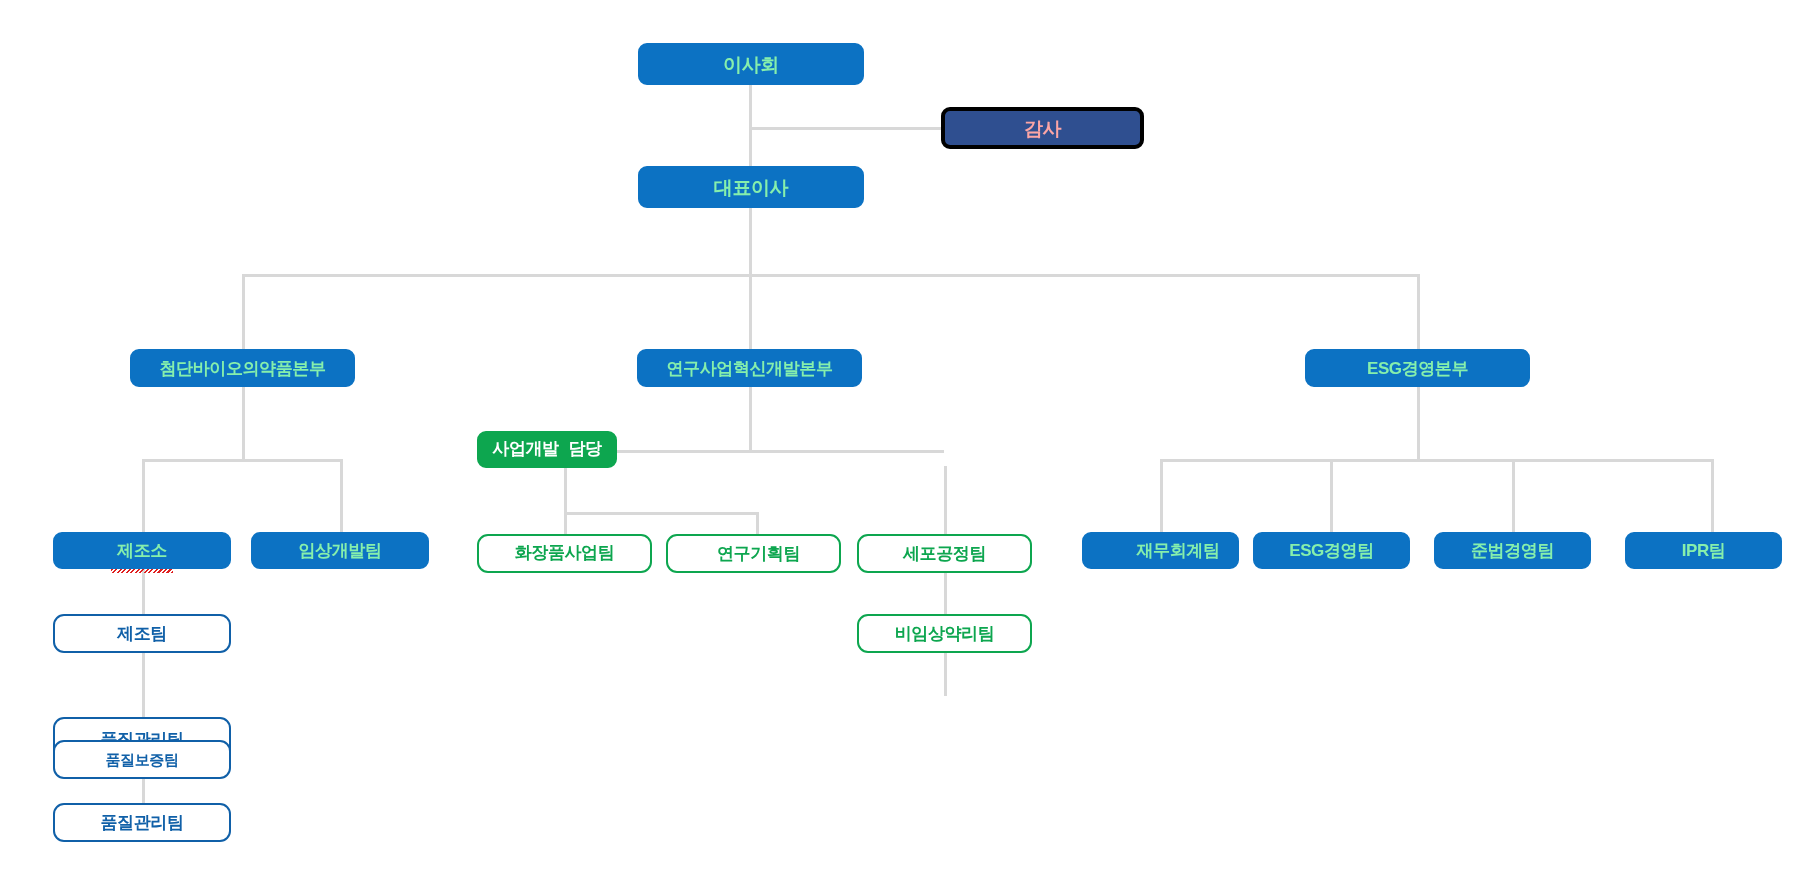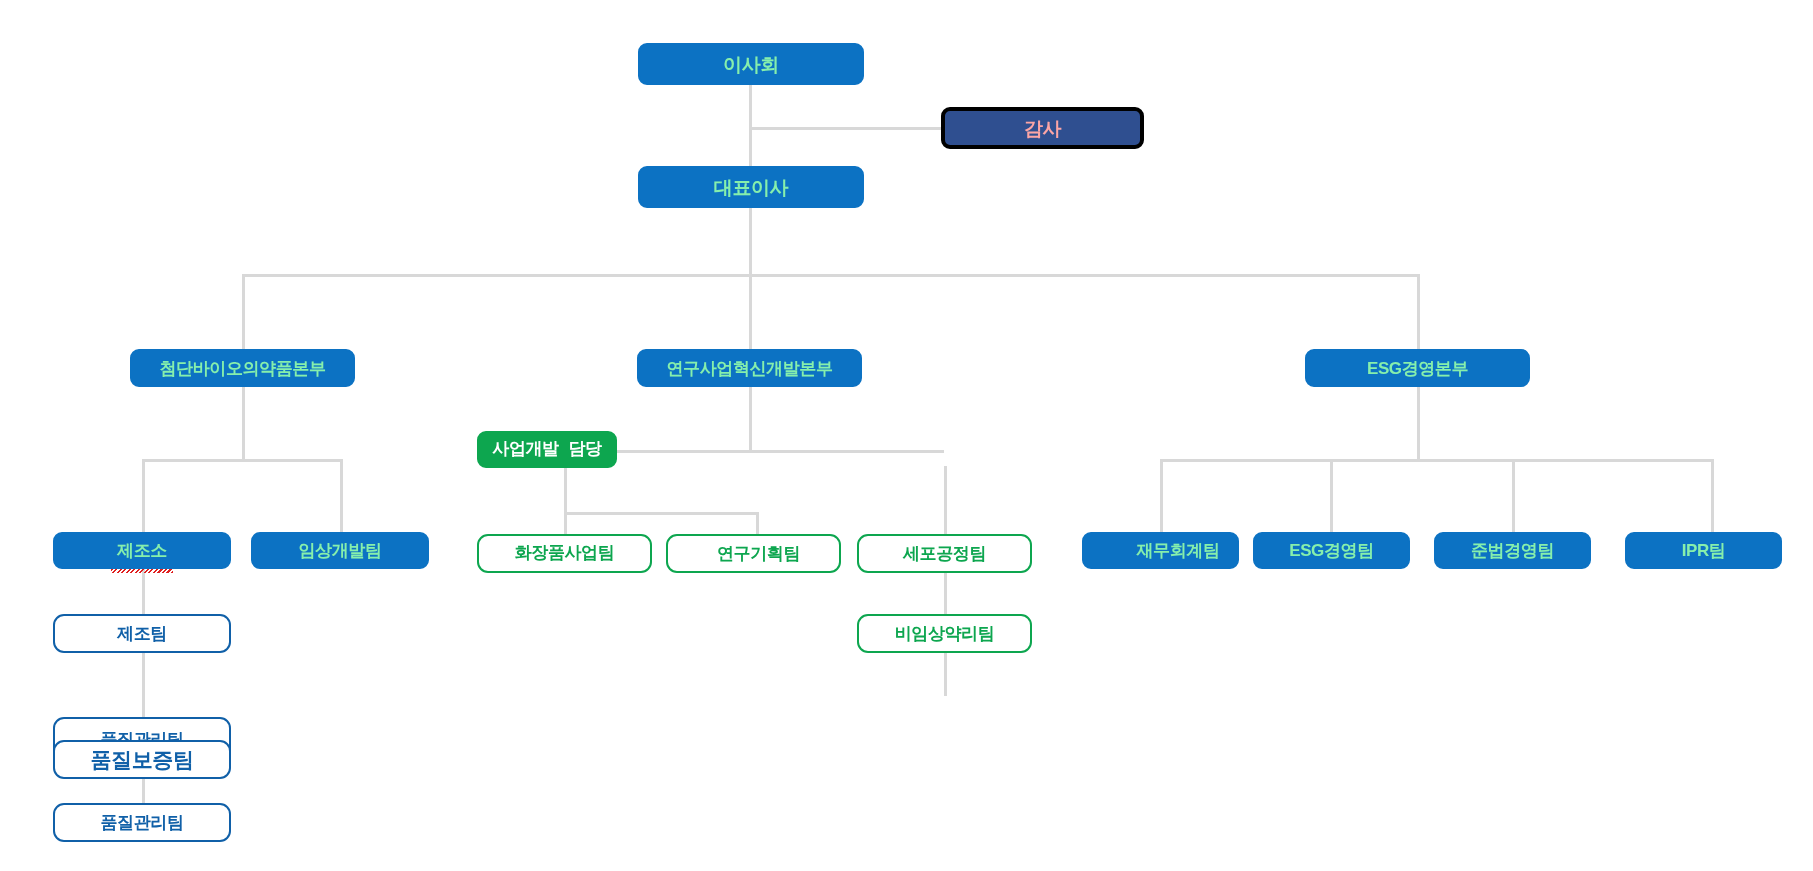--- a/index.html
+++ b/index.html
@@ -110,21 +110,21 @@
 
   <div class="node n-green" style="left:477px;top:431px;width:140px;height:37px;font-size:17px;font-family:Liberation Mono, monospace;">사업개발 담당</div>
 
 
   <div class="node n-blue squiggle" style="left:53px;top:532px;width:178px;height:37px;font-size:17px;">제조소</div>
 
   <div class="node n-blue" style="left:251px;top:532px;width:178px;height:37px;font-size:17px;">임상개발팀</div>
 
   <div class="node n-oblue" style="left:53px;top:614px;width:178px;height:39px;font-size:17px;">제조팀</div>
   <div class="node n-oblue" style="left:53px;top:677px;width:178px;height:44px;font-size:17px;margin-top:40px;">품질관리팀</div>
-  <div class="node n-oblue" style="left:53px;top:740px;width:178px;height:39px;font-size:21px;">품질보증팀</div>
+  <div class="node n-oblue" style="left:53px;top:740px;width:178px;height:39px;font-size:15px;">품질보증팀</div>
   <div class="node n-oblue" style="left:53px;top:803px;width:178px;height:39px;font-size:17px;">품질관리팀</div>
 
   <div class="node n-ogreen" style="left:477px;top:534px;width:175px;height:39px;font-size:17px;font-family:Liberation Mono, monospace;">화장품사업팀</div>
   <div class="node n-ogreen" style="left:666px;top:534px;width:175px;height:39px;font-size:17px;padding-left:10px;">연구기획팀</div>
 
   <div class="node n-ogreen" style="left:857px;top:534px;width:175px;height:39px;font-size:17px;">세포공정팀</div>
   <div class="node n-ogreen" style="left:857px;top:614px;width:175px;height:39px;font-size:17px;">비임상약리팀</div>
 
   <div class="node n-blue" style="left:1082px;top:532px;width:157px;height:37px;font-size:17px;padding-left:35px;">재무회계팀</div>
   <div class="node n-blue" style="left:1253px;top:532px;width:157px;height:37px;font-size:17px;">ESG경영팀</div>

